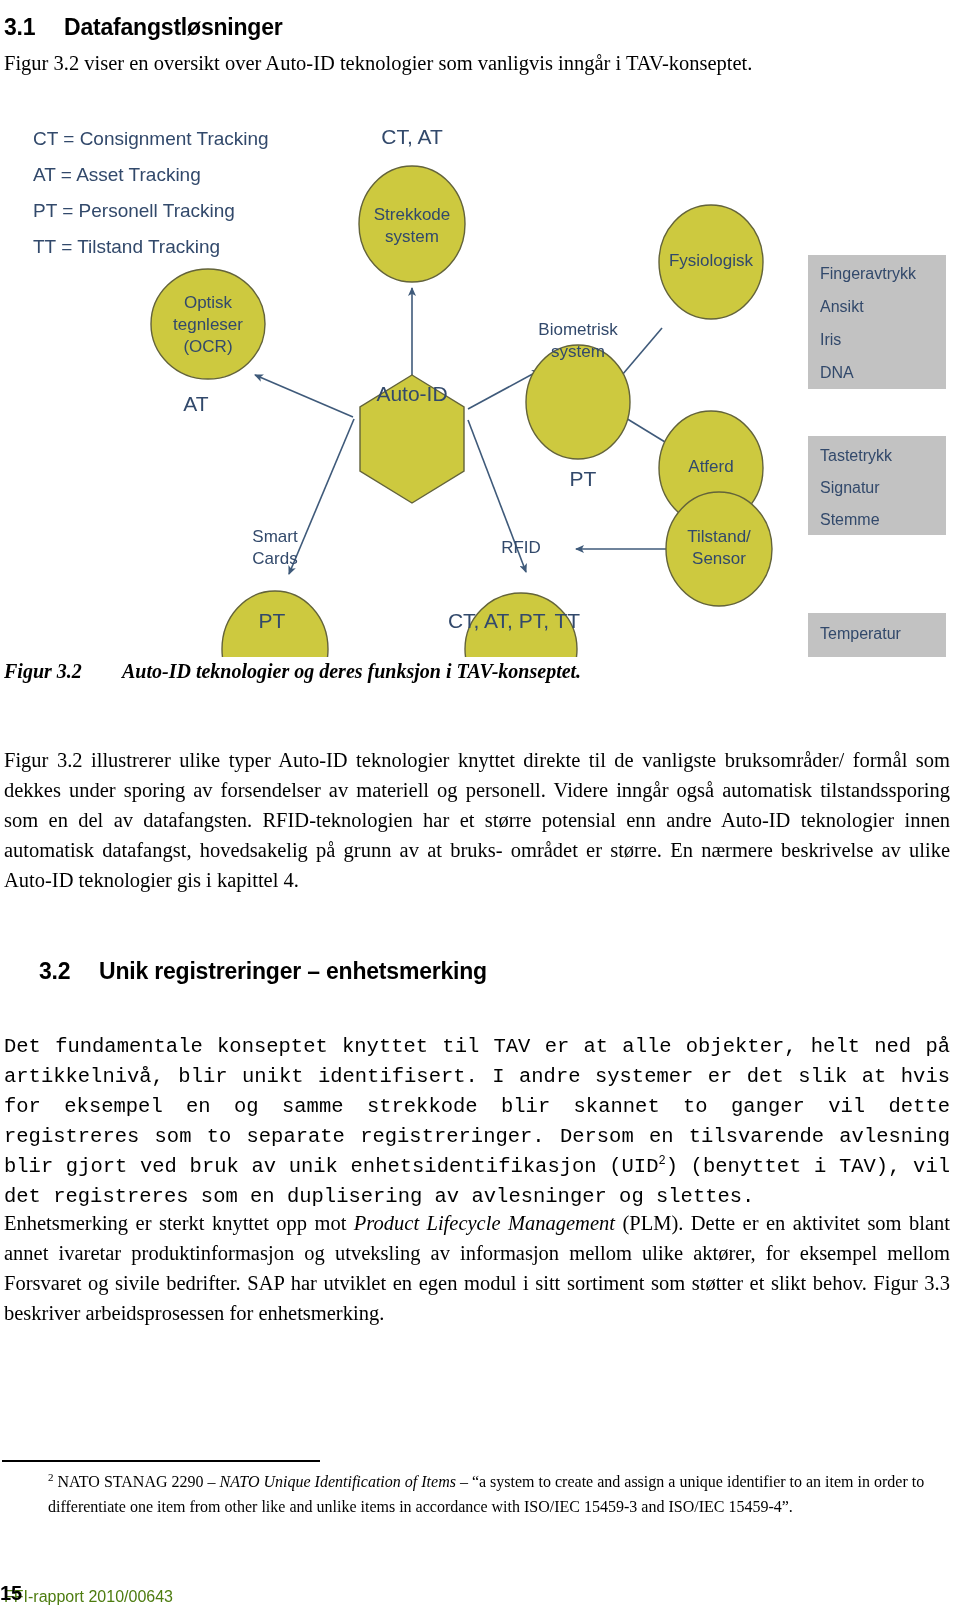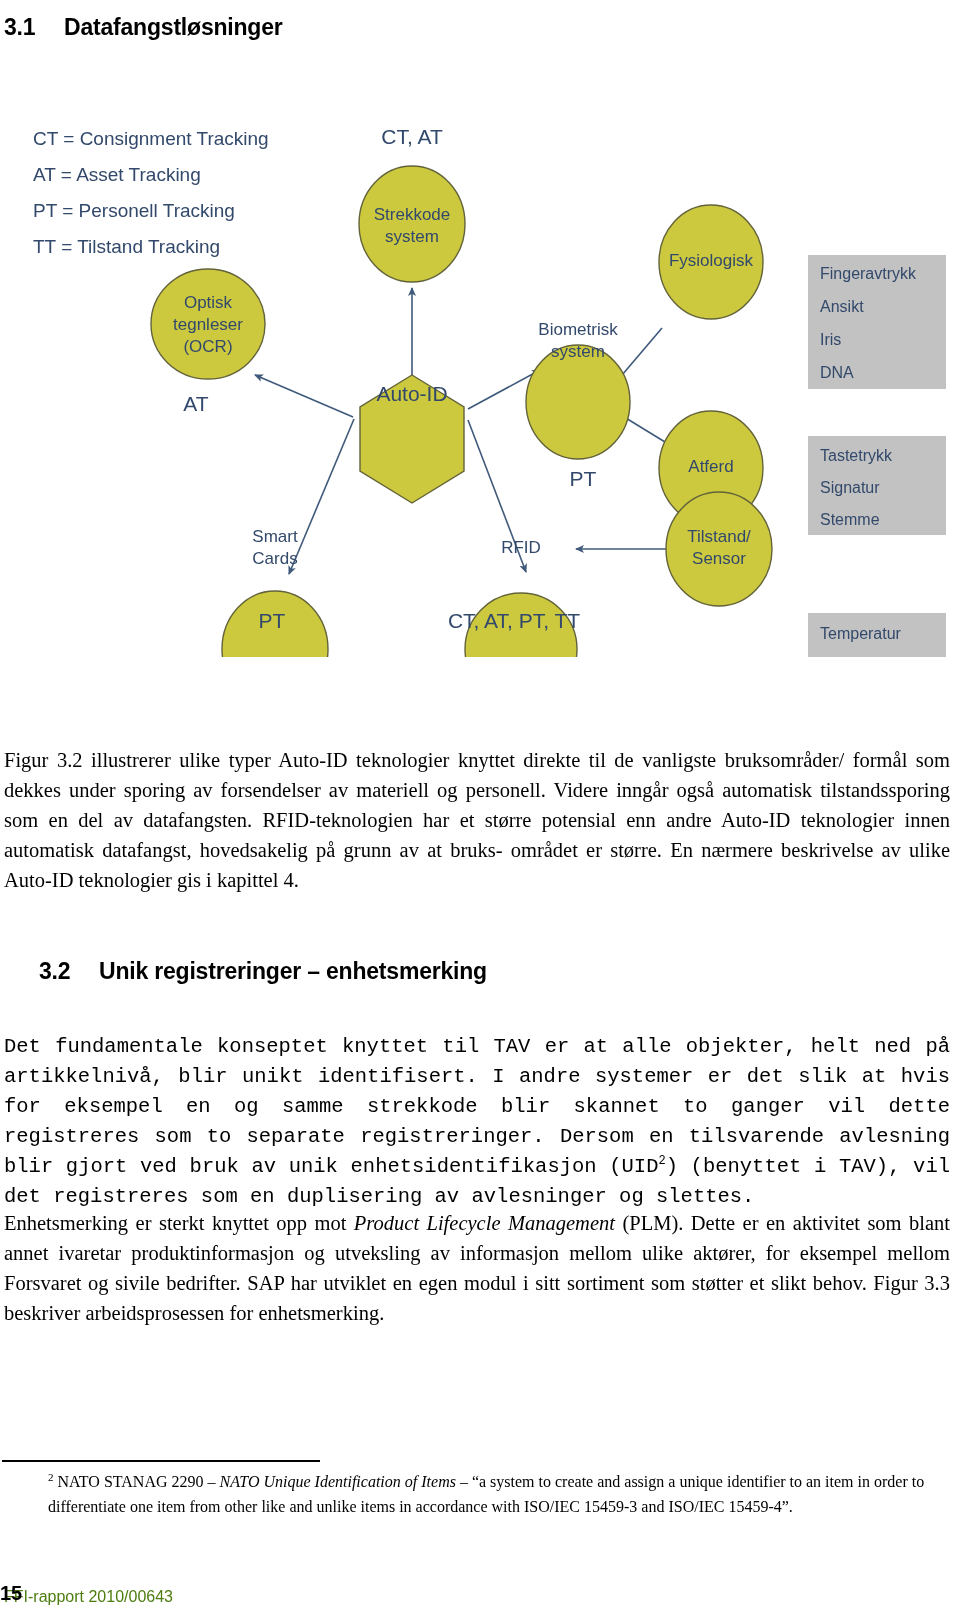--- a/index.html
+++ b/index.html
@@ -137,20 +137,21 @@
 </style>
 </head>
 <body>
 
 <div class="page">
 
   <div class="heading" id="h31">
     <span class="num">3.1</span><span class="ttl">Datafangstløsninger</span>
   </div>
 
+  <div class="para" id="p-intro">Figur 3.2 viser en oversikt over Auto-ID teknologier som vanligvis inngår i TAV-konseptet.</div>
 
   <div id="diagram">
     <svg width="960" height="545" viewBox="0 0 960 545" xmlns="http://www.w3.org/2000/svg">
       <defs>
         <marker id="arrowhead" markerWidth="9" markerHeight="8" refX="8" refY="4" orient="auto" markerUnits="userSpaceOnUse">
           <path d="M0,0 L9,4 L0,8 L2.2,4 Z" fill="#3f5a7a"></path>
         </marker>
       </defs>
 
       <g>
@@ -252,20 +253,23 @@
       <text x="514" y="510" text-anchor="middle" font-family="Liberation Sans, DejaVu Sans, sans-serif" font-size="21" fill="#32496b" dominant-baseline="middle">CT, AT, PT, TT</text>
 
       <g>
         <ellipse cx="719" cy="437" rx="53" ry="57" fill="#cdc93f" stroke="#63633a" stroke-width="1.4"></ellipse>
         <text x="719" y="426" text-anchor="middle" font-family="Liberation Sans, DejaVu Sans, sans-serif" font-size="17" fill="#32496b" dominant-baseline="middle">Tilstand/</text>
         <text x="719" y="448" text-anchor="middle" font-family="Liberation Sans, DejaVu Sans, sans-serif" font-size="17" fill="#32496b" dominant-baseline="middle">Sensor</text>
       </g>
     </svg>
   </div>
 
+  <div class="figcap">
+    <span class="lbl">Figur 3.2</span><span>Auto-ID teknologier og deres funksjon i TAV-konseptet.</span>
+  </div>
 
   <div class="para" id="p-a">Figur 3.2 illustrerer ulike typer Auto-ID teknologier knyttet direkte til de vanligste bruksområder/ formål som dekkes under sporing av forsendelser av materiell og personell. Videre inngår også automatisk tilstandssporing som en del av datafangsten. RFID-teknologien har et større potensial enn andre Auto-ID teknologier innen automatisk datafangst, hovedsakelig på grunn av at bruks- området er større. En nærmere beskrivelse av ulike Auto-ID teknologier gis i kapittel 4.</div>
 
   <div class="heading" id="h32">
     <span class="num">3.2</span><span class="ttl">Unik registreringer – enhetsmerking</span>
   </div>
 
   <div class="para" id="p-b"><span>Det fundamentale konseptet knyttet til TAV er at alle objekter, helt ned på artikkelnivå, blir unikt identifisert. I andre systemer er det slik at hvis for eksempel en og samme strekkode blir skannet to ganger vil dette registreres som to separate registreringer. Dersom en tilsvarende avlesning blir gjort ved bruk av unik enhetsidentifikasjon (UID</span><sup class="fn">2</sup><span>) (benyttet i TAV), vil det registreres som en duplisering av avlesninger og slettes.</span></div>
 
   <div class="para" id="p-c"><span>Enhetsmerking er sterkt knyttet opp mot </span><i>Product Lifecycle Management</i><span> (PLM). Dette er en aktivitet som blant annet ivaretar produktinformasjon og utveksling av informasjon mellom ulike aktører, for eksempel mellom Forsvaret og sivile bedrifter. SAP har utviklet en egen modul i sitt sortiment som støtter et slikt behov. Figur 3.3 beskriver arbeidsprosessen for enhetsmerking.</span></div>

